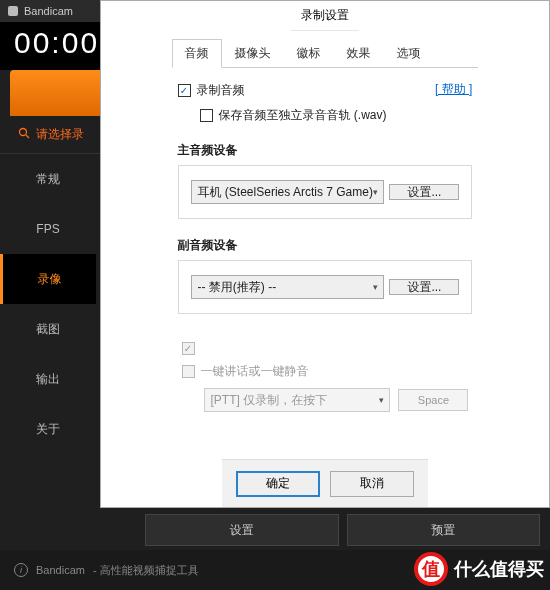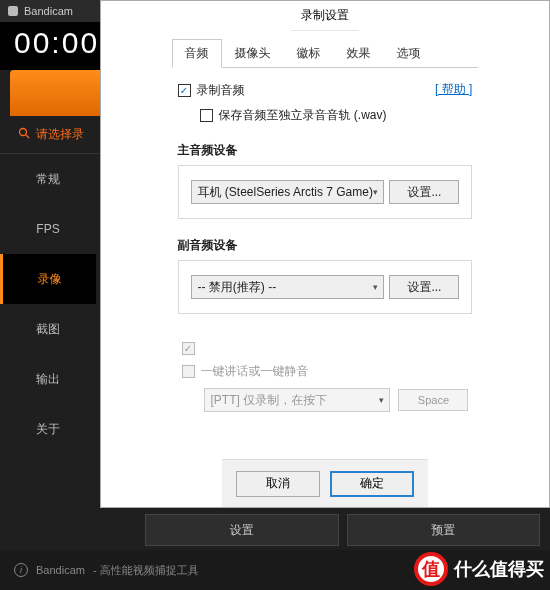--- a/index.html
+++ b/index.html
@@ -36,21 +36,21 @@
 .checkbox.checked::after { content: "✓"; }
 .checkbox.disabled { border-color: #b8b8b8; background: #f2f2f2; color: #999;}
 .checkbox.disabled.checked::after { content:"✓"; color:#999;}
 .help-link { position: absolute; right: 18px; top: 50px; color: #0066cc; font-size: 12px; text-decoration: underline; cursor: pointer; }
 .group { margin: 18px 0 6px 0; }
 .group-label { font-size: 12px; color: #222; margin-bottom: 6px; font-weight: bold; }
 .group-inner { border: 1px solid #d9d9d9; padding: 14px 12px; display: flex; gap: 5px; align-items: center; }
 .select { flex: 1; height: 24px; border: 1px solid #aaa; background: #efefef; font-size: 12px; padding: 0 6px; display: flex; align-items: center; justify-content: space-between; color: #222;}
 .select.disabled { color: #999; background:#f4f4f4; border-color:#ccc;}
 .select .arrow { font-size: 9px; color: #555; }
-.btn { height: 24px; min-width: 70px; padding: 0 14px; border: 1px solid #aaa; background: #efefef; font-size: 12px; display: flex; align-items: center; justify-content: center; cursor: pointer; }
+.btn { height: 16px; min-width: 70px; padding: 0 14px; border: 1px solid #aaa; background: #efefef; font-size: 12px; display: flex; align-items: center; justify-content: center; cursor: pointer; }
 .disabled-text { color: #9a9a9a; }
 .key-box { width: 70px; height: 22px; border: 1px solid #ccc; background: #f4f4f4; color:#999; font-size: 11px; display: flex; align-items: center; justify-content: center; margin-left: 8px;}
 .dlg-footer { height: 48px; border-top: 1px solid #ddd; background: #f1f1f1; display: flex; align-items: center; justify-content: flex-end; padding: 0 14px; gap: 10px; }
 .dlg-btn { width: 84px; height: 26px; border: 1px solid #aaa; background: #efefef; font-size: 12px; display: flex; align-items: center; justify-content: center; cursor: pointer; }
 .dlg-btn.primary { border: 2px solid #2982cc; }
 .sub-indent { margin-left: 22px; }
 .extra-block { margin-top: 28px; padding: 0 4px;}
 </style>
 </head>
 <body>
@@ -158,16 +158,16 @@
           <div class="select disabled" style="flex:1">
             <span>[PTT] 仅录制，在按下</span>
             <span class="arrow">▾</span>
           </div>
           <div class="key-box">Space</div>
         </div>
       </div>
     </div>
   </div>
   <div class="dlg-footer">
+    <div class="dlg-btn primary">确定</div>
     <div class="dlg-btn">取消</div>
-    <div class="dlg-btn primary">确定</div>
   </div>
 </div>
 
 </body></html>

